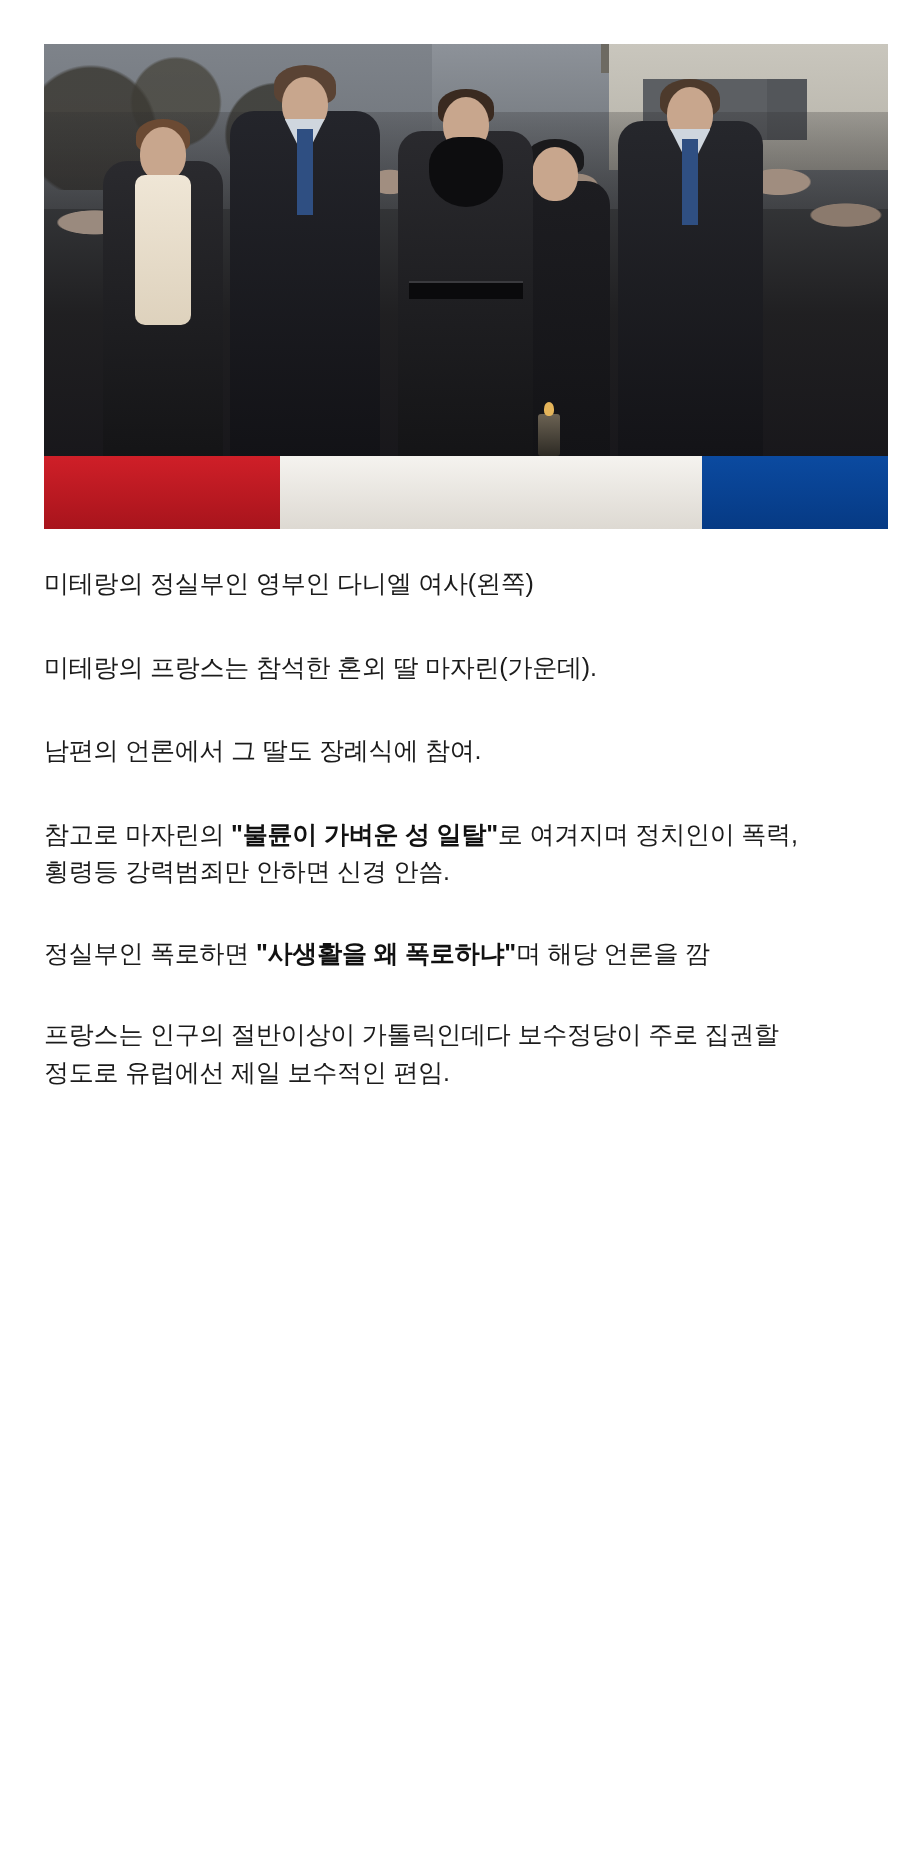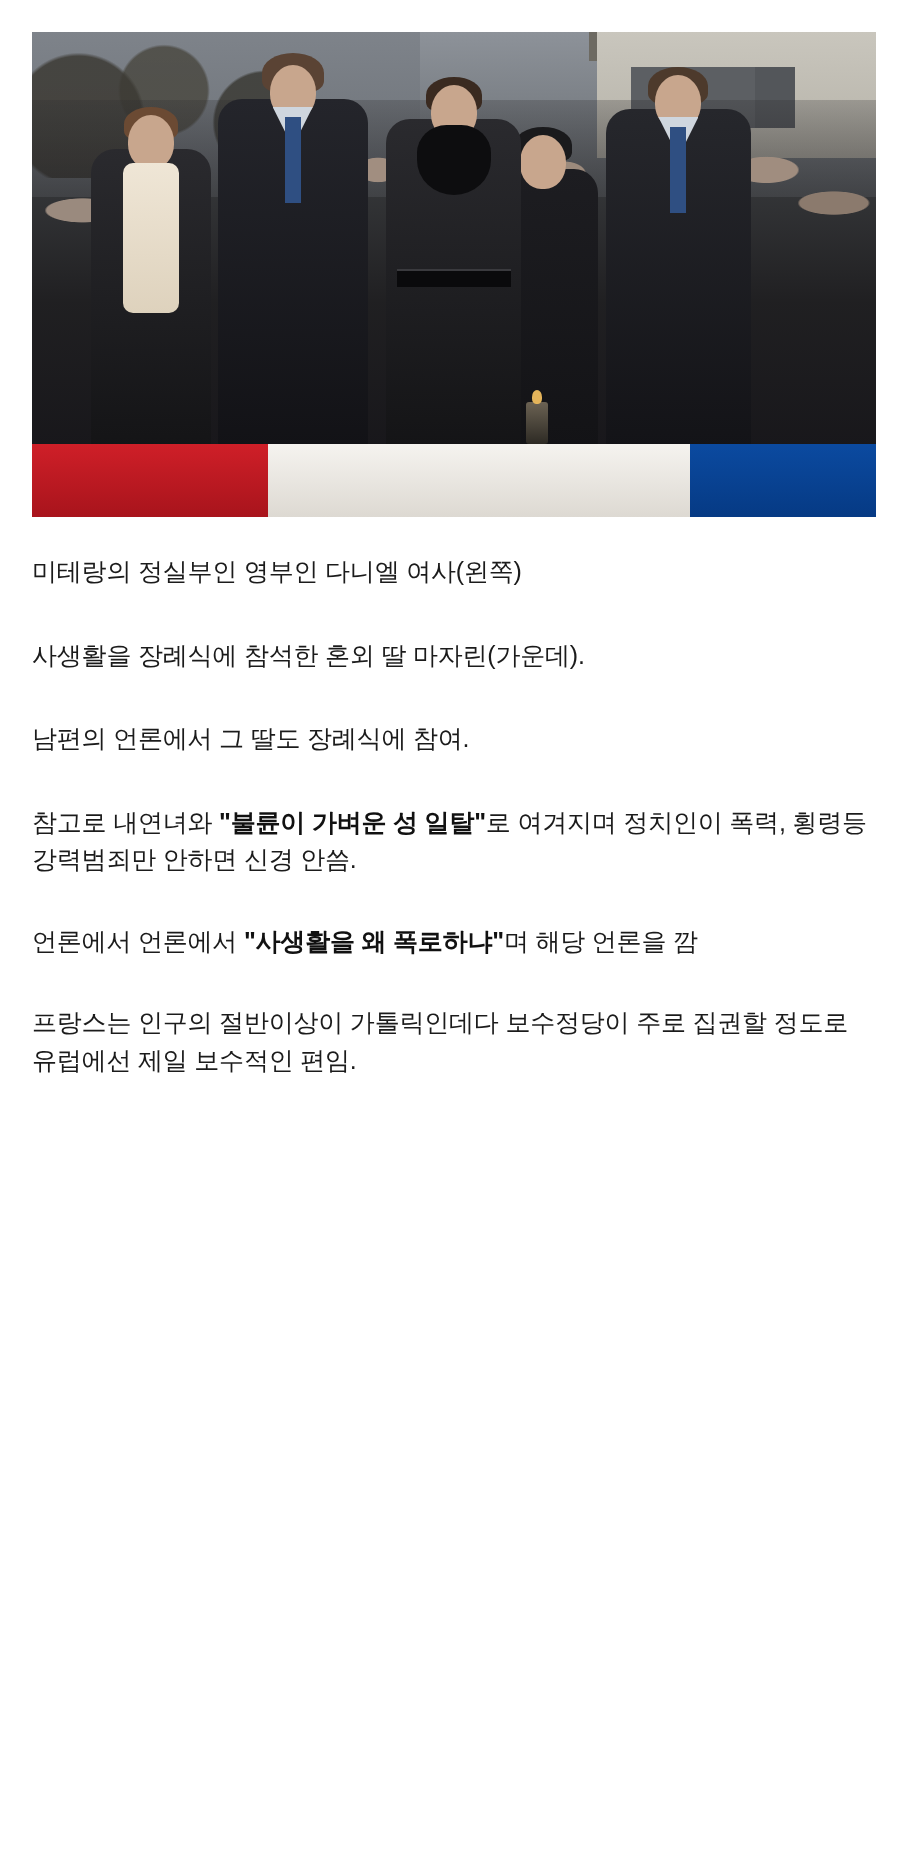--- a/index.html
+++ b/index.html
@@ -10,21 +10,21 @@
   body {
     width: 900px;
     min-height: 1863px;
     font-family: "Liberation Sans", "DejaVu Sans", sans-serif;
     color: #1a1a1a;
     -webkit-font-smoothing: antialiased;
   }
   .page {
     width: 900px;
     margin: 0 auto;
-    padding: 4px;
+    padding: 16px;
     box-sizing: border-box;
   }
   .photo-wrap {
     padding: 28px 28px 0 28px;
     box-sizing: border-box;
   }
   
   .photo {
     position: relative;
     width: 844px;
@@ -250,25 +250,25 @@
         <span class="c-white"></span>
         <span class="c-red"></span>
       </div>
     </div>
   </div>
 
   <div class="body-text">
 
     <p class="para">미테랑의 정실부인 영부인 다니엘 여사(왼쪽)</p>
 
-    <p class="para">사생활을 장례식에 참석한 혼외 딸 마자린(가운데).</p>
+    <p class="para">미테랑의 프랑스는 참석한 혼외 딸 마자린(가운데).</p>
 
 
     <p class="para">남편의 언론에서 그 딸도 장례식에 참여.</p>
 
-    <p class="para tight"><span>참고로 내연녀와 </span><b class="quote">"불륜이 가벼운 성 일탈"</b><span>로 여겨지며 정치인이 폭력, 횡령등 강력범죄만 안하면 신경 안씀.</span></p>
-
-    <p class="para tight"><span>언론에서 언론에서 </span><b class="quote">"사생활을 왜 폭로하냐"</b><span>며 해당 언론을 깜</span></p>
+    <p class="para tight"><span>참고로 마자린의 </span><b class="quote">"불륜이 가벼운 성 일탈"</b><span>로 여겨지며 정치인이 폭력, 횡령등 강력범죄만 안하면 신경 안씀.</span></p>
+
+    <p class="para tight"><span>정실부인 폭로하면 </span><b class="quote">"사생활을 왜 폭로하냐"</b><span>며 해당 언론을 깜</span></p>
 
     <p class="para last">프랑스는 인구의 절반이상이 가톨릭인데다 보수정당이 주로 집권할 정도로 유럽에선 제일 보수적인 편임.</p>
 
   </div>
 </div>
 
 </body></html>

